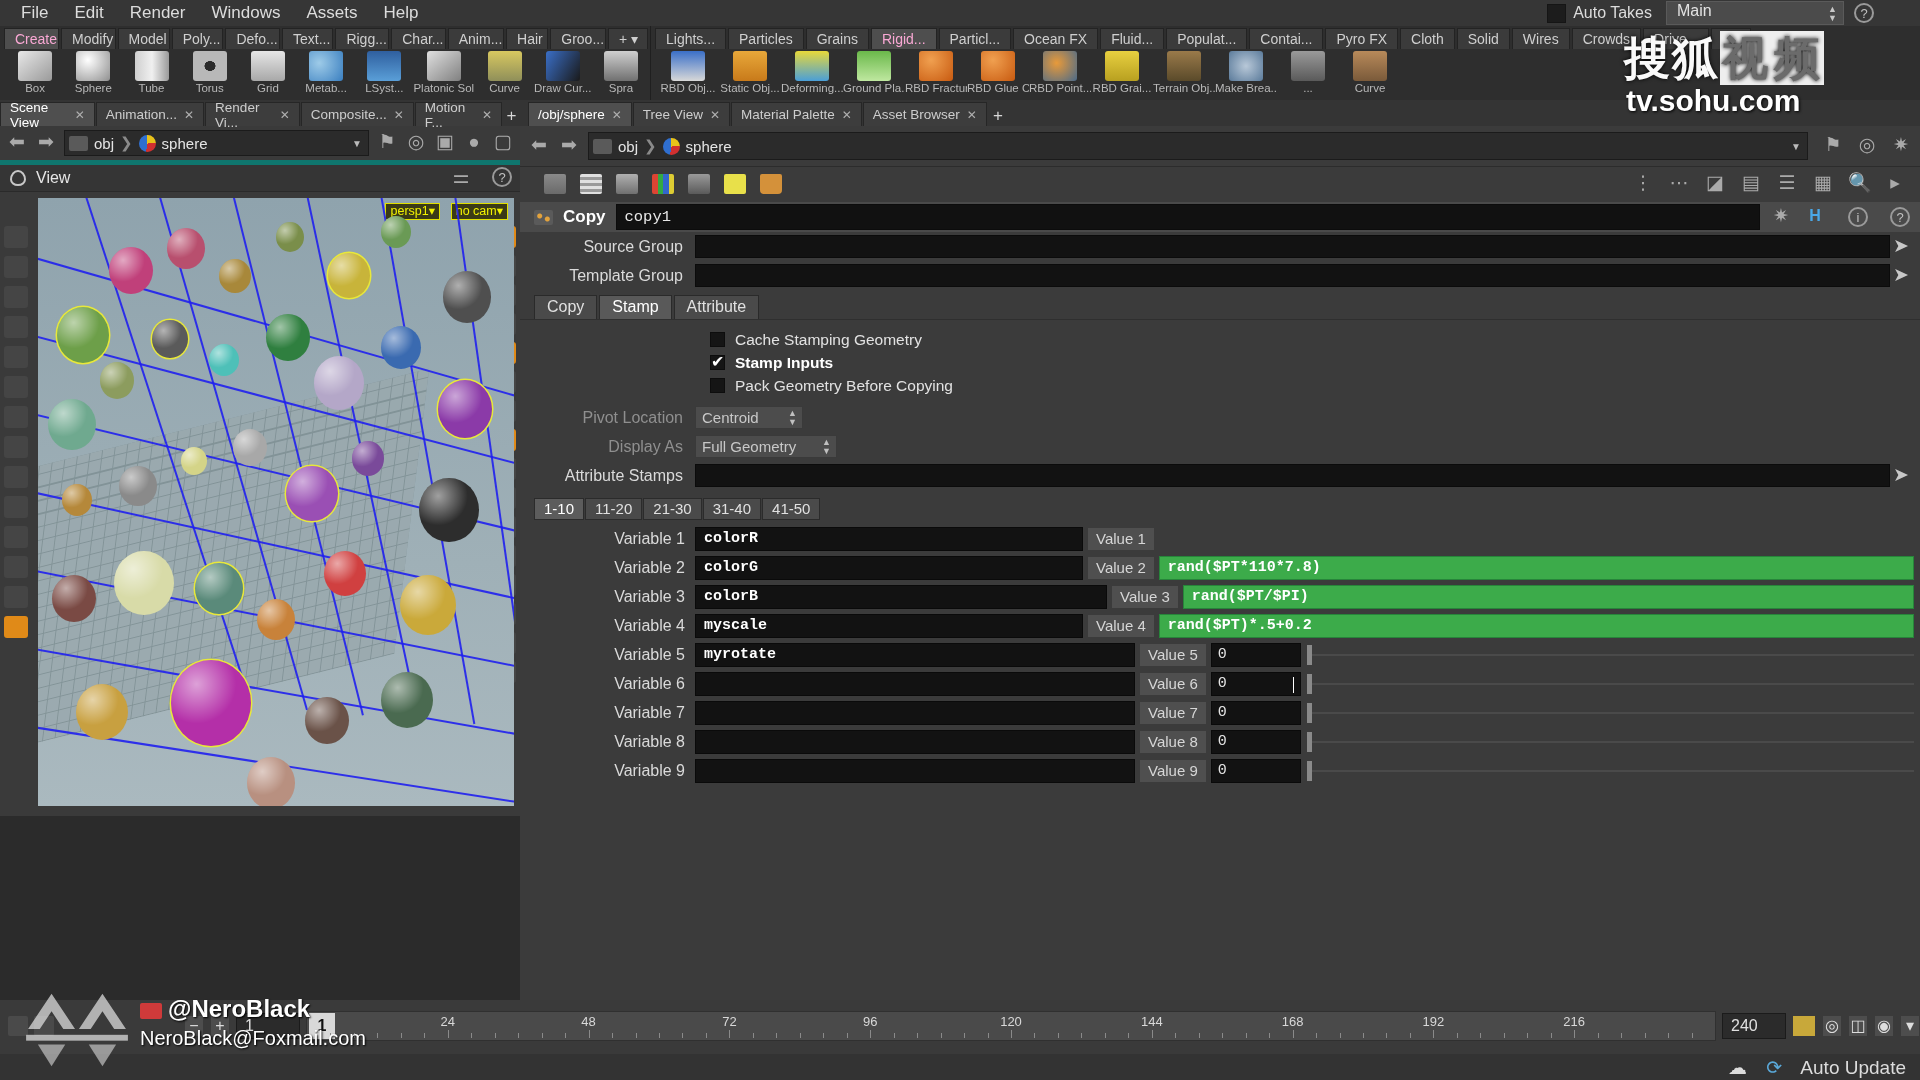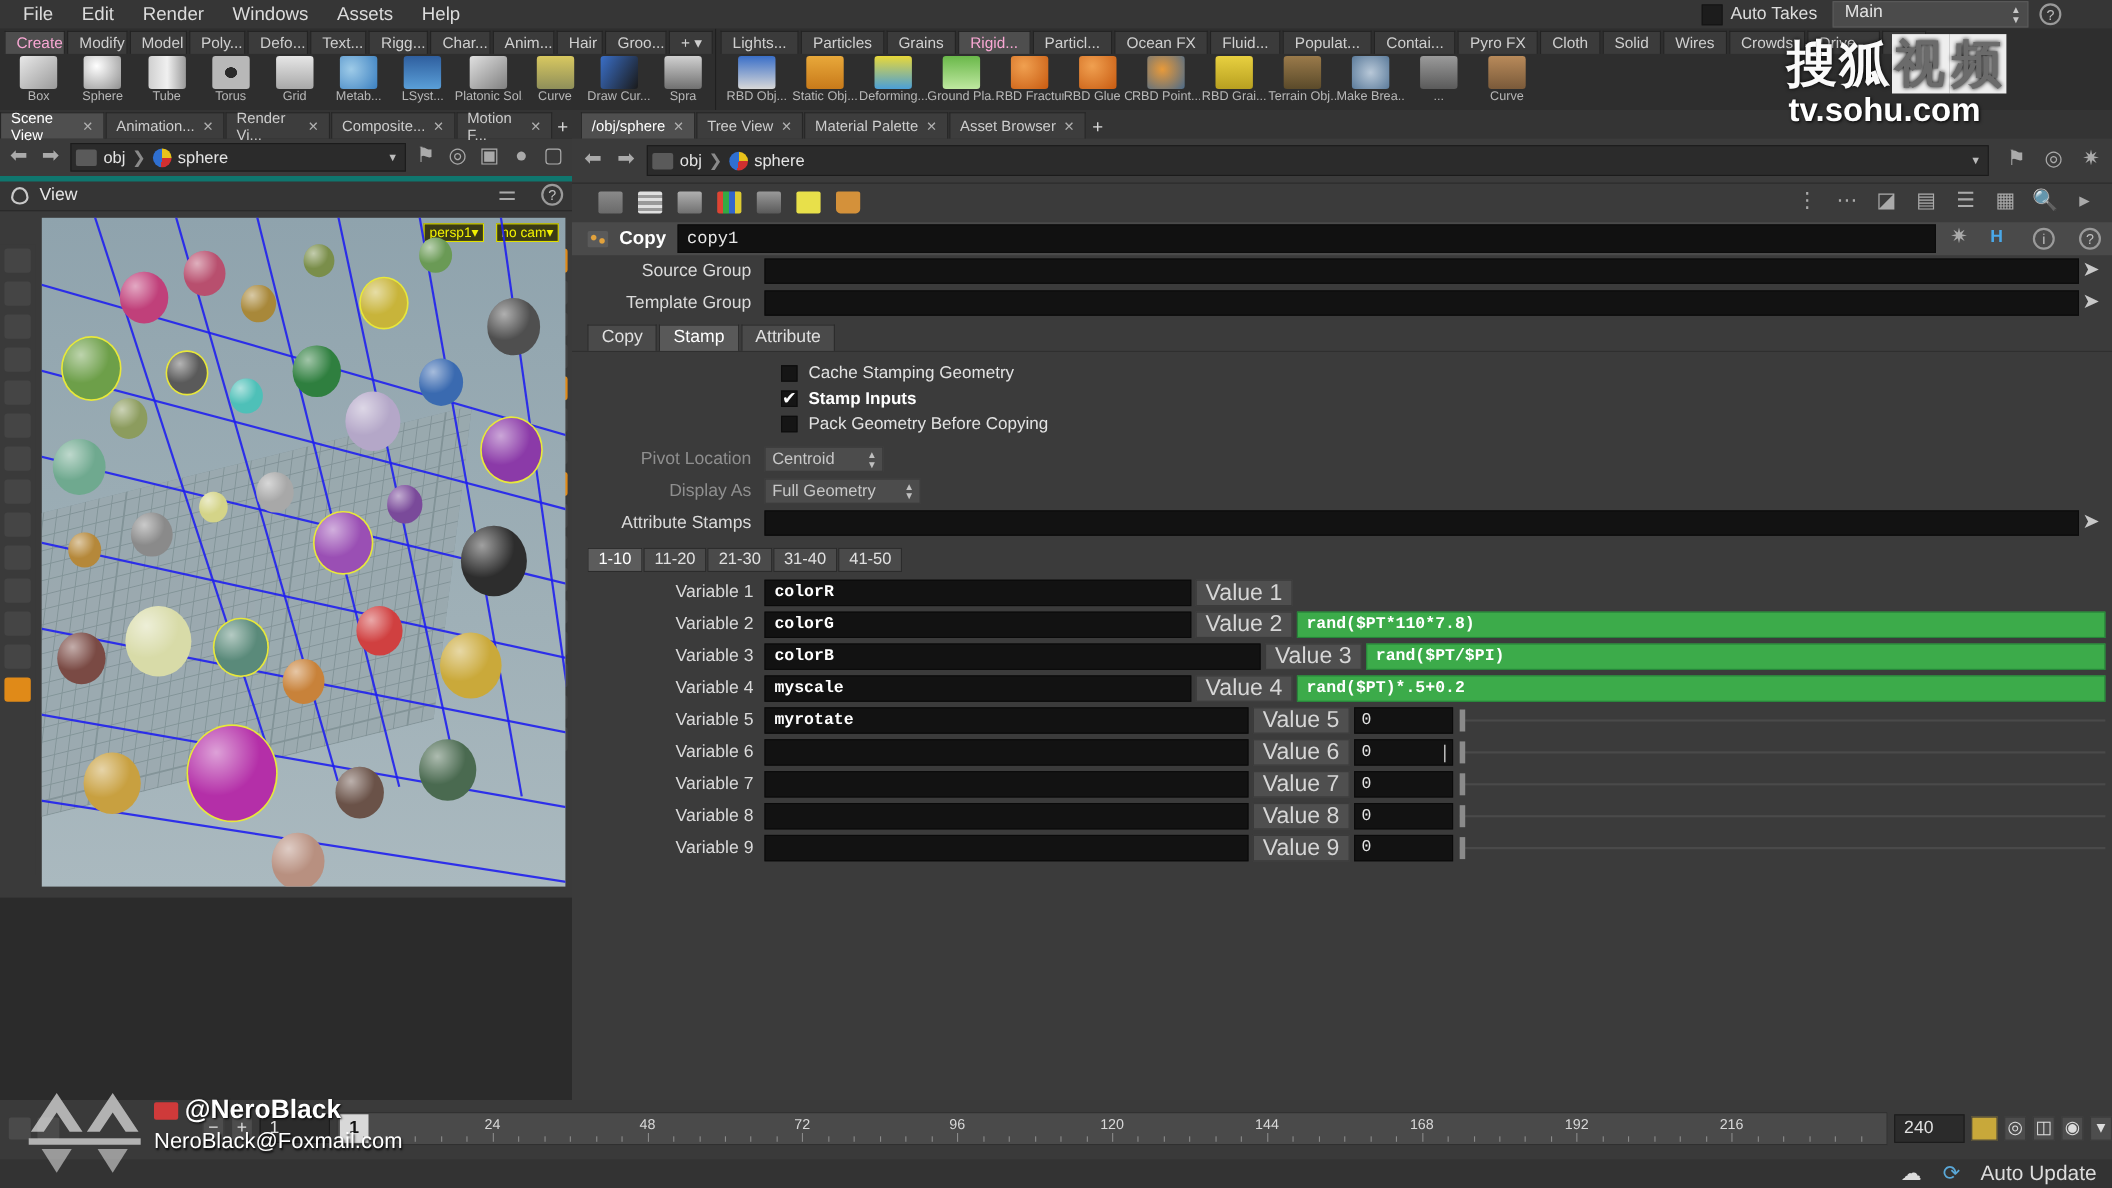--- a/index.html
+++ b/index.html
@@ -134,21 +134,21 @@
   .pgtabs { display:flex; align-items:flex-end; height:24px; padding-left:14px; margin-top:6px;}
   .pgtab { height:22px; padding:0 9px; background:#4a4a4a; border:1px solid #2b2b2b; font-size:15px;
      color:#e0e0e0; line-height:20px; margin-right:1px;}
   .pgtab.active { background:#5c5c5c; color:#fff;}
 
   .varrow { display:flex; align-items:center; height:29px; padding-right:6px;}
   .varlabel { width:175px; text-align:right; font-size:16px; color:#dadada; padding-right:10px;}
   .varfield { height:24px; background:#121212; border:1px solid #0a0a0a; color:#fff;
      font-family:"Liberation Mono", monospace; font-size:15px; font-weight:bold;
      display:flex; align-items:center; padding-left:8px;}
-  .vallabel { height:24px; background:#4f4f4f; border:1px solid #3b3b3b; font-size:21px; color:#d6d6d6;
+  .vallabel { height:24px; background:#4f4f4f; border:1px solid #3b3b3b; font-size:15px; color:#d6d6d6;
      display:flex; align-items:center; padding:0 8px; margin:0 4px; white-space:nowrap;}
   .valexpr { flex:1; height:24px; background:#3cab4a; border:1px solid #27853a; color:#fff;
      font-family:"Liberation Mono", monospace; font-size:15px; font-weight:bold;
      display:flex; align-items:center; padding-left:8px;}
   .valnum { width:90px; height:24px; background:#121212; border:1px solid #0a0a0a; color:#e4e4e4;
      font-family:"Liberation Mono", monospace; font-size:15px; display:flex; align-items:center; padding-left:6px;}
   .slider { flex:1; height:22px; margin-left:6px; position:relative;}
   .slider::before{content:"";position:absolute;left:0;right:0;top:10px;height:2px;background:#4a4a4a;}
   .slider .knob{position:absolute;left:0;top:1px;width:5px;height:20px;background:#8a8a8a;}
   .caret { position:absolute; width:1px; height:16px; background:#fff;}
@@ -630,21 +630,21 @@
           <span class="vallabel">Value 1</span>
         </div>
         <div class="varrow">
           <span class="varlabel">Variable 2</span>
           <span class="varfield" style="width: 388px;">colorG</span>
           <span class="vallabel">Value 2</span>
           <span class="valexpr">rand($PT*110*7.8)</span>
         </div>
         <div class="varrow">
           <span class="varlabel">Variable 3</span>
-          <span class="varfield" style="width: 451px;">colorB</span>
+          <span class="varfield" style="width: 412px;">colorB</span>
           <span class="vallabel">Value 3</span>
           <span class="valexpr">rand($PT/$PI)</span>
         </div>
         <div class="varrow">
           <span class="varlabel">Variable 4</span>
           <span class="varfield" style="width: 388px;">myscale</span>
           <span class="vallabel">Value 4</span>
           <span class="valexpr">rand($PT)*.5+0.2</span>
         </div>
         <div class="varrow">

